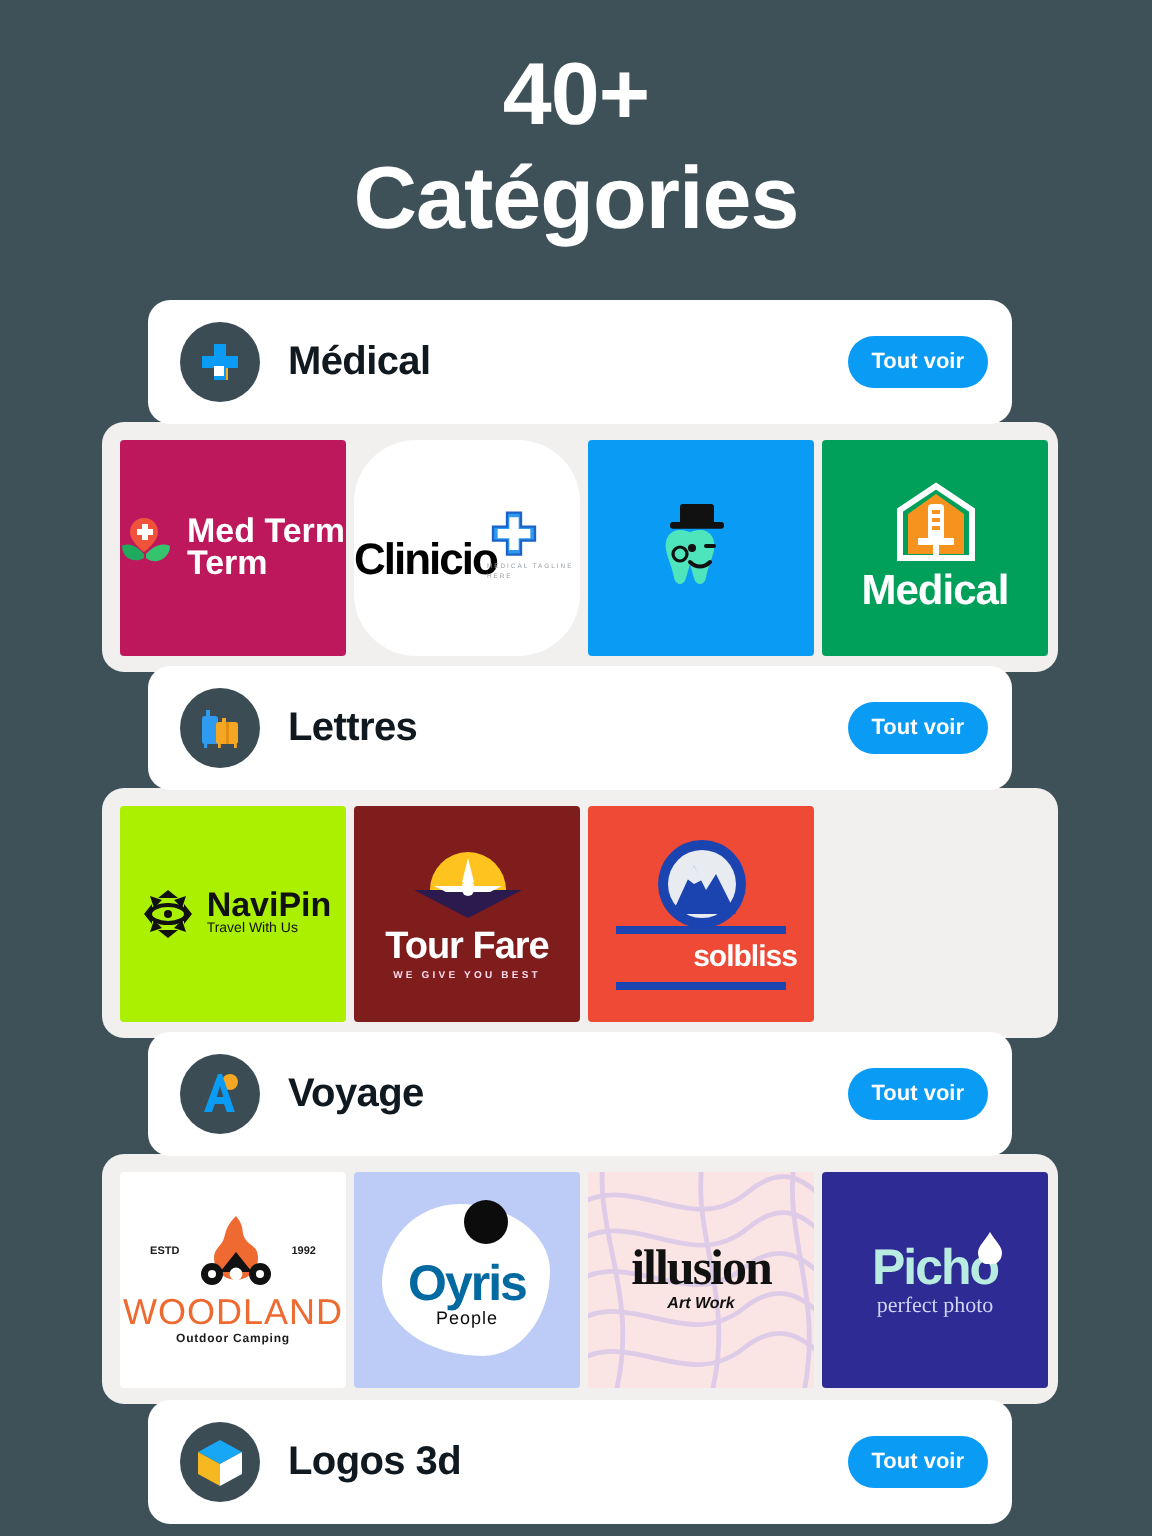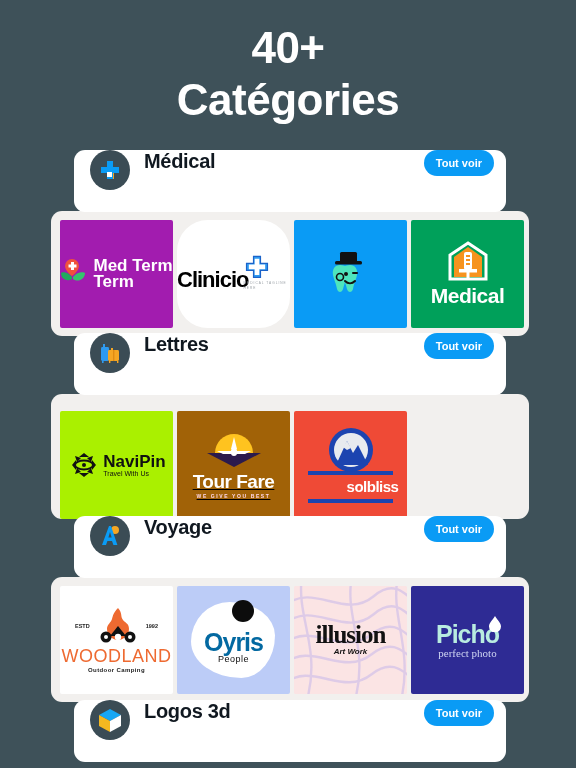--- a/index.html
+++ b/index.html
@@ -17,21 +17,21 @@
     text-align: center; color: #ffffff;
     font-weight: bold; letter-spacing: -0.5px;
   }
   .headline .l1 { font-size: 44px; line-height: 52px; }
   .headline .l2 { font-size: 44px; line-height: 52px; }
 
   
   .cat-header {
     position: absolute; left: 74px; width: 432px; height: 62px;
     background: #ffffff; border-radius: 11px;
-    display: flex; align-items: flex-start; padding: 0 12px 0 16px;
+    display: flex; align-items: center; padding: 0 12px 0 16px;
     z-index: 3;
   }
   .cat-icon {
     width: 40px; height: 40px; border-radius: 50%;
     background: #3b4c55; flex: 0 0 40px;
     display: flex; align-items: center; justify-content: center;
     position: relative;
   }
   .cat-title {
     font-size: 20px; font-weight: bold; color: #101820;
@@ -57,21 +57,21 @@
     width: 113px; height: 108px; border-radius: 2px;
     overflow: hidden; position: relative; flex: 0 0 113px;
     display: flex; align-items: center; justify-content: center;
     cursor: pointer;
   }
 
   
   .lg-inner { text-align: center; width: 100%; }
 
   
-  .medterm { background: #a21caf; }
+  .medterm { background: #be185d; }
   .medterm .row { display: flex; align-items: center; justify-content: center; gap: 3px; }
   .medterm .txt { color: #fff; font-weight: bold; font-size: 17px; line-height: 16px; text-align: left; }
 
   
   .clinicio { background: #ffffff; border-radius: 31px; }
   .clinicio .word { font-family: "Liberation Sans", sans-serif; font-weight: bold; font-size: 22px; color: #000; letter-spacing:-1px;}
   .clinicio .tag { font-size: 3.2px; color:#9aa0a6; letter-spacing: 1px; line-height: 5px; text-align:left;}
 
   
   .mrsmile { background: #0a9bf5; }
@@ -87,21 +87,21 @@
   .navipin .name { font-weight: bold; font-size: 17px; color:#111; line-height:16px;}
   .navipin .sub { font-size: 7px; color:#111; }
 
   
   .roadadv { background: #ec7048; }
   .roadbox { width: 86px; background:#fdf3e3; border: 2.5px solid #1b2340; }
   .roadadv .rw { font-family:"Liberation Serif", serif; font-weight:bold; font-size: 24px; color:#f3dcc0; letter-spacing:1px; background:#1b2340; line-height:26px;}
   .roadadv .ra { font-family:"Liberation Serif", serif; font-weight:bold; font-size: 10px; color:#f3dcc0; letter-spacing:1px; background:#1b2340; line-height:13px; border-top:1.5px solid #f3dcc0;}
 
   
-  .tourfare { background: #a16207; text-decoration: underline; }
+  .tourfare { background: #7f1d1d; }
   .tourfare .name { color:#fff; font-weight:bold; font-size:19px; letter-spacing:-0.5px;}
   .tourfare .sub { color:#ffd9ec; font-size:5px; letter-spacing:1.6px; font-weight:bold;}
 
   
   .solbliss { background: #ef4a36; }
   .solbliss .name { color:#fff; font-weight:bold; font-size:15px; letter-spacing:-0.5px; line-height:20px;padding-left:44px;}
   .solbliss .bar { height:4px; background:#1c44b0; margin:2px 14px; }
 
   
   .woodland { background: #ffffff; }
@@ -224,21 +224,21 @@
         <rect x="11" y="10" width="11" height="11" rx="1.4" fill="#f5a623"></rect>
         <rect x="16" y="10" width="1.4" height="11" fill="#e08c12"></rect>
         <rect x="12" y="21" width="1.4" height="2" fill="#f5a623"></rect>
         <rect x="20" y="21" width="1.4" height="2" fill="#f5a623"></rect>
       </svg>
     </div>
     <div class="cat-title">Lettres</div>
     <button class="see-all">Tout voir</button>
   </div>
 
-  <div class="logo-strip" style="top:394px;align-items:flex-end;">
+  <div class="logo-strip" style="top:394px;">
 
     <div class="logo-card navipin">
       <div class="lg-inner" style="display:flex;align-items:center;justify-content:center;gap:2px;">
         <svg width="34" height="34" viewBox="0 0 34 34">
           <path d="M17 5 12 9h10zM17 29l5-4H12zM5 17l4-5v10zM29 17l-4 5V12z" fill="#111"></path>
           <path d="M8 8l6 2-4 4zM26 8l-2 6-4-4zM8 26l2-6 4 4zM26 26l-6-2 4-4z" fill="#111"></path>
           <ellipse cx="17" cy="17" rx="9" ry="4.5" fill="none" stroke="#111" stroke-width="2"></ellipse>
           <circle cx="17" cy="17" r="2" fill="#111"></circle>
         </svg>
         <div style="text-align:left;">

